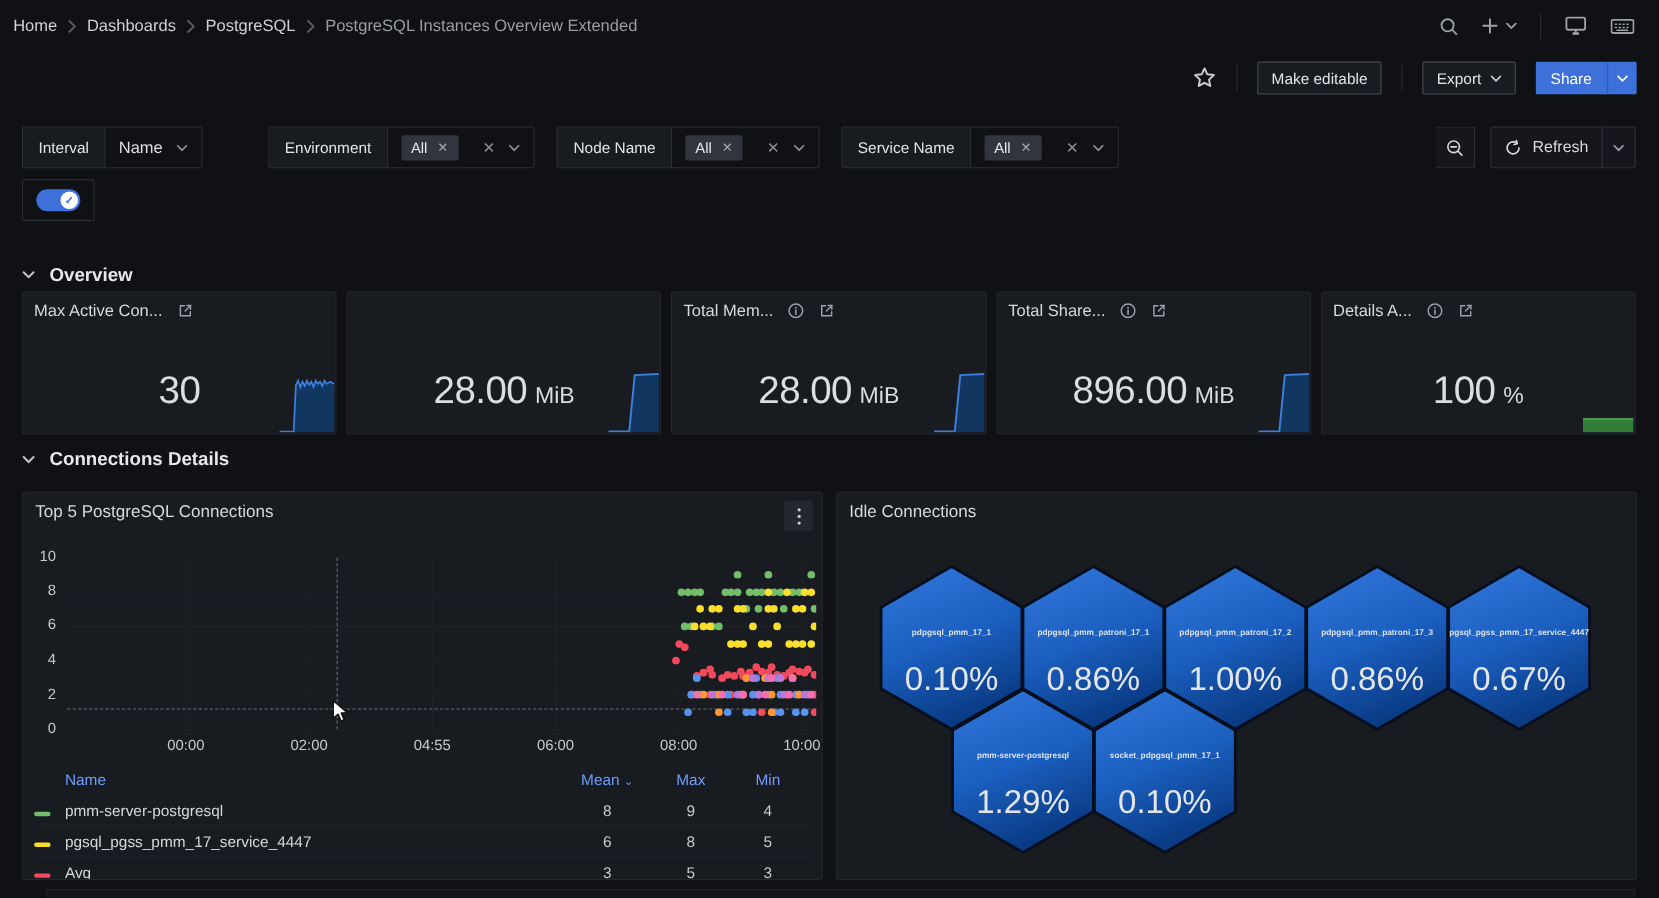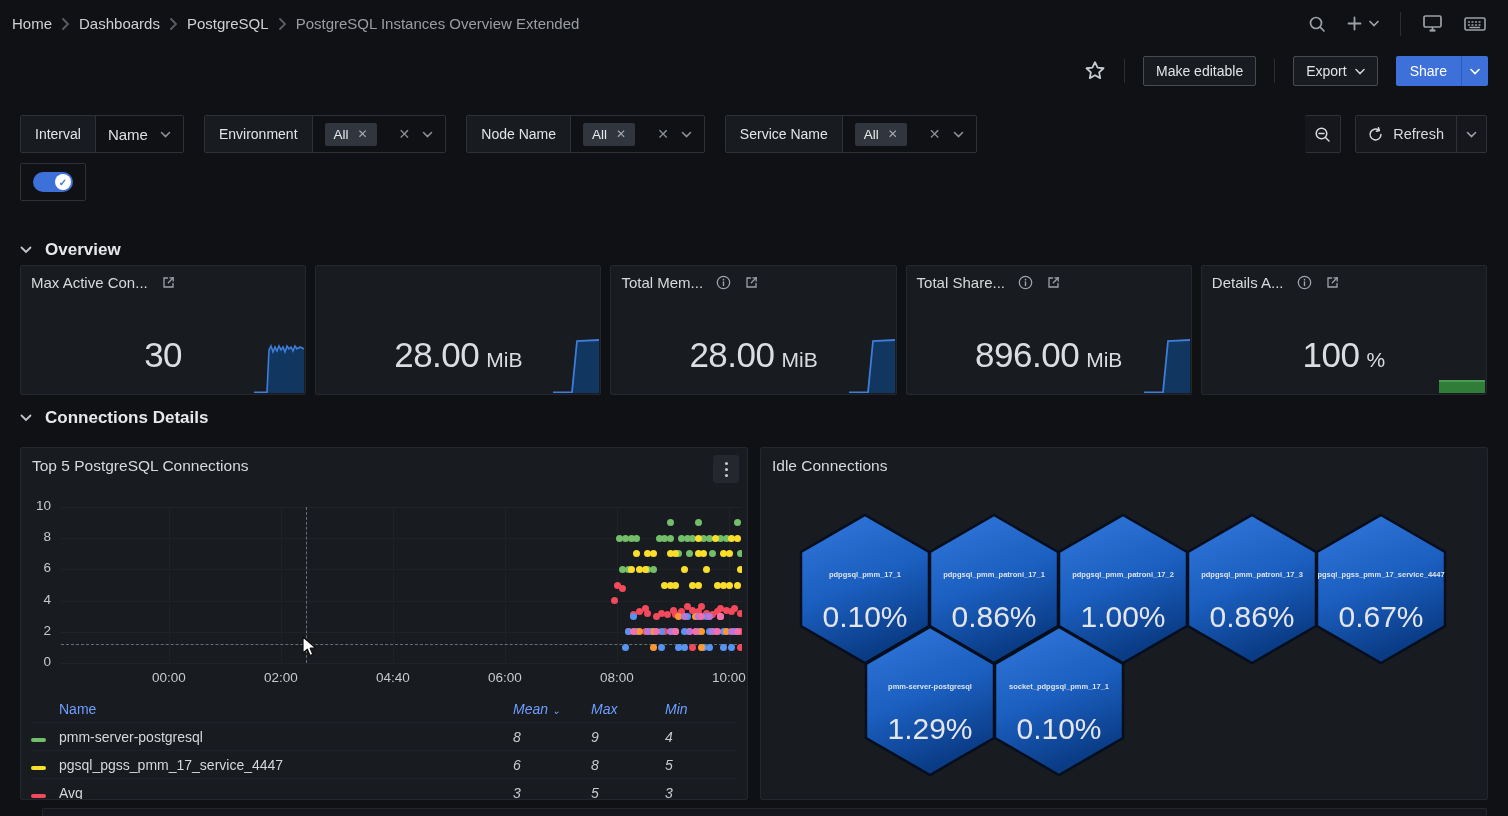--- a/index.html
+++ b/index.html
@@ -100,21 +100,21 @@
     border-left:1px dashed rgba(172,177,186,.55); }
   .ch-h { position:absolute; left:40px; width:681px; height:0;
     border-top:1px dashed rgba(172,177,186,.55); }
 
   
   .legend { position:absolute; left:10px; right:10px; top:248px; font-size:14px; }
   .lrow { display:grid; grid-template-columns:28px 1fr 78px 74px 66px; align-items:center;
     height:28px; padding-right:6px; border-top:1px solid #202329; cursor:pointer; }
   .lhead { border-top:none; height:26px; color:#6E9FFF; font-weight:500; }
   .lhead > div { cursor:pointer; }
-  .l-num { text-align:left; color:#C9CBCF;font-style:italic; }
+  .l-num { text-align:center; color:#C9CBCF; }
   .lhead .l-num { color:#6E9FFF; }
   .ldash { width:15px; height:4px; border-radius:2px; }
   .lname { color:#D5D7DA; white-space:nowrap; overflow:hidden; }
   .sortcaret { font-size:10px; margin-left:4px; }
 
   .bottom-sliver { position:absolute; top:808px; left:42px; width:1445px; height:8px;
     background:#15171C; border:1px solid #23262D; border-bottom:none; border-radius:2px 2px 0 0; }
 
   .cursor { position:absolute; left:302px; top:636px; z-index:50; pointer-events:none; }
   svg { display:block; }
@@ -206,21 +206,21 @@
   <div class="filter-row1">
     <span class="var-box">
       <span class="var-label">Interval</span>
       <span class="var-control">
         <span class="var-value">Name</span>
         <svg width="11" height="7" viewBox="0 0 10 7">
             <path d="M1 1.5 L5 5.5 L9 1.5" stroke="#8B8F96" stroke-width="1.6" fill="none" stroke-linecap="round"></path>
           </svg>
       </span>
     </span>
-    <span id="var-filters" style="display:inline-flex;">
+    <span id="var-filters" style="display:inline-flex;margin-left:40px;">
         <span class="var-box">
           <span class="var-label">Environment</span>
           <span class="var-control">
             <span class="chip">All<span class="x">✕</span></span>
             <span class="grey-x" style="margin-left:10px;">✕</span>
             <svg width="11" height="7" viewBox="0 0 10 7">
               <path d="M1 1.5 L5 5.5 L9 1.5" stroke="#8B8F96" stroke-width="1.6" fill="none" stroke-linecap="round"></path>
             </svg>
           </span>
         </span>
@@ -434,21 +434,21 @@
           <div class="ytick" style="left:8px;top:143.6px">4</div>
           <div class="hgrid" style="top:183.8px"></div>
           <div class="ytick" style="left:8px;top:174.8px">2</div>
           <div class="hgrid" style="top:215px"></div>
           <div class="ytick" style="left:8px;top:206px">0</div>
           <div class="vgrid" style="left:148px"></div>
           <div class="xtick" style="left:118px;top:222px">00:00</div>
           <div class="vgrid" style="left:260px"></div>
           <div class="xtick" style="left:230px;top:222px">02:00</div>
           <div class="vgrid" style="left:372px"></div>
-          <div class="xtick" style="left:342px;top:222px">04:40</div>
+          <div class="xtick" style="left:342px;top:222px">04:55</div>
           <div class="vgrid" style="left:484px"></div>
           <div class="xtick" style="left:454px;top:222px">06:00</div>
           <div class="vgrid" style="left:596px"></div>
           <div class="xtick" style="left:566px;top:222px">08:00</div>
           <div class="vgrid" style="left:708px"></div>
           <div class="xtick" style="left:678px;top:222px">10:00</div>
           <div class="ch-v" style="left:285.20000000000005px"></div>
           <div class="ch-h" style="top:196.28px"></div>
         </div>
       <div class="plot" id="plot">

